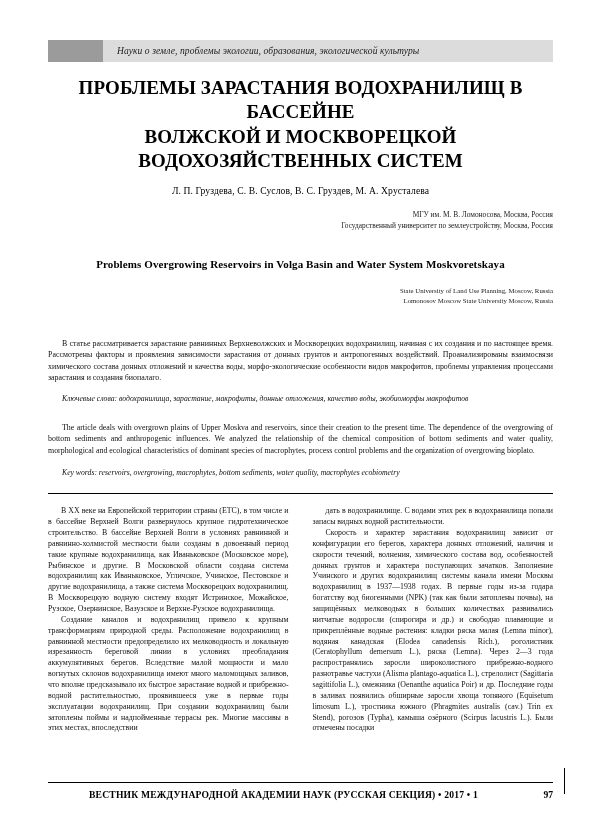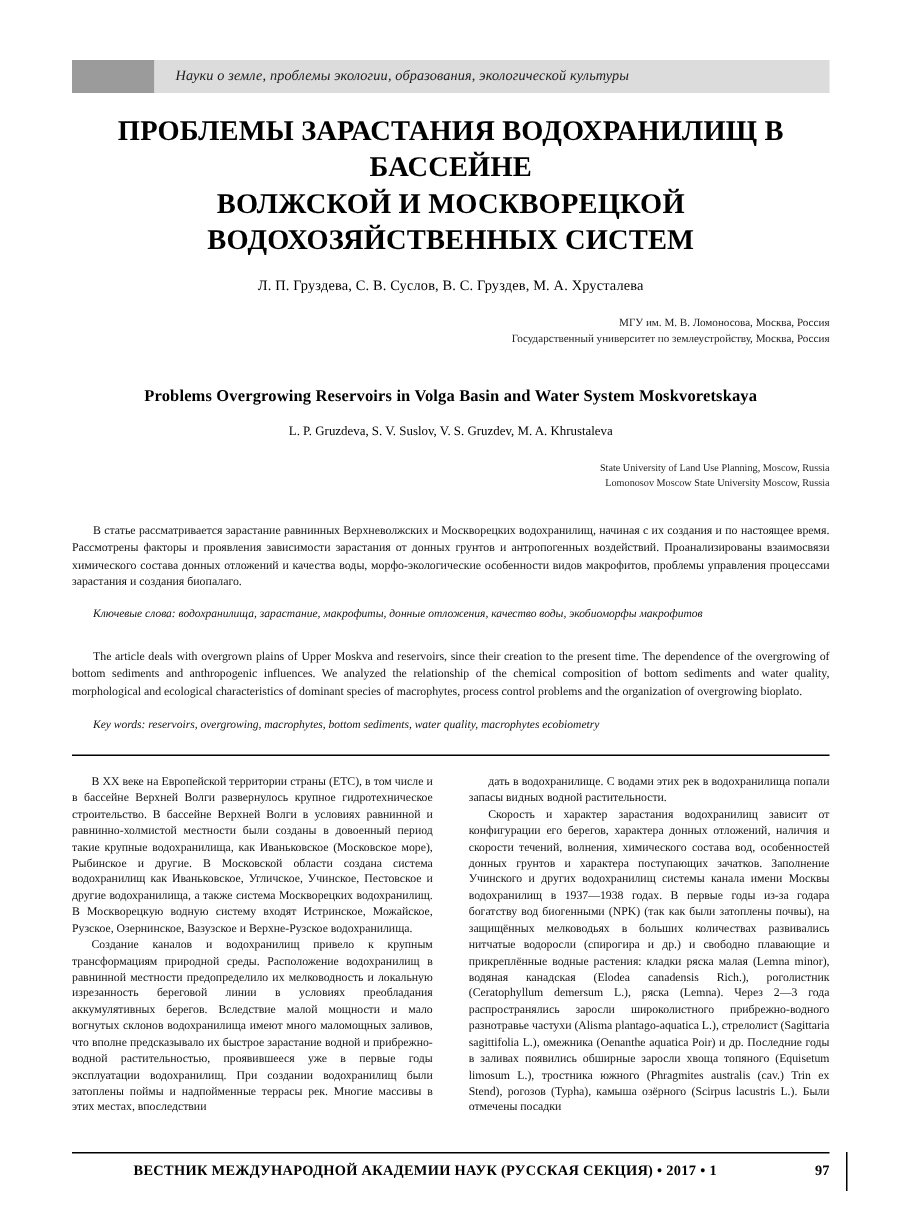--- a/index.html
+++ b/index.html
@@ -85,21 +85,21 @@
   .affil-en {
     text-align: right;
     font-size: 6.8px;
     line-height: 1.5;
     margin-top: 16px;
     color: #222;
   }
 
   
   .abstract {
-    margin-top: 20px;
+    margin-top: 32px;
     font-size: 7.9px;
     line-height: 1.42;
     text-align: justify;
     text-indent: 14px;
     color: #111;
   }
   .keywords {
     margin-top: 11px;
     font-size: 7.7px;
     font-style: italic;
@@ -150,21 +150,21 @@
     margin: 0;
     text-indent: 13px;
   }
   .col p + p { margin-top: 0; }
 
   
   .footer {
     position: absolute;
     left: 48px;
     right: 48px;
-    bottom: 34px;
+    bottom: 20px;
     display: flex;
     align-items: center;
   }
   .footer-rule {
     position: absolute;
     left: 0; right: 0;
     top: -7px;
     border-top: 1px solid #000;
   }
   .footer-title {
@@ -206,21 +206,20 @@
 
   <div class="authors-ru">Л. П. Груздева, С. В. Суслов, В. С. Груздев, М. А. Хрусталева</div>
 
   <div class="affil">
     <div>МГУ им. М. В. Ломоносова, Москва, Россия</div>
     <div>Государственный университет по землеустройству, Москва, Россия</div>
   </div>
 
   <div class="title-en">Problems Overgrowing Reservoirs in Volga Basin and Water System Moskvoretskaya</div>
 
-  <div class="authors-en">L. P. Gruzdeva, S. V. Suslov, V. S. Gruzdev, M. A. Khrustaleva</div>
 
   <div class="affil-en">
     <div>State University of Land Use Planning, Moscow, Russia</div>
     <div>Lomonosov Moscow State University Moscow, Russia</div>
   </div>
 
   <div class="abstract">В статье рассматривается зарастание равнинных Верхневолжских и Москворецких водохранилищ, начиная с их создания и по настоящее время. Рассмотрены факторы и проявления зависимости зарастания от донных грунтов и антропогенных воздействий. Проанализированы взаимосвязи химического состава донных отложений и качества воды, морфо-экологические особенности видов макрофитов, проблемы управления процессами зарастания и создания биопалаго.</div>
   <div class="keywords">Ключевые слова: водохранилища, зарастание, макрофиты, донные отложения, качество воды, экобиоморфы макрофитов</div>
 
   <div class="abstract-en">The article deals with overgrown plains of Upper Moskva and reservoirs, since their creation to the present time. The dependence of the overgrowing of bottom sediments and anthropogenic influences. We analyzed the relationship of the chemical composition of bottom sediments and water quality, morphological and ecological characteristics of dominant species of macrophytes, process control problems and the organization of overgrowing bioplato.</div>

